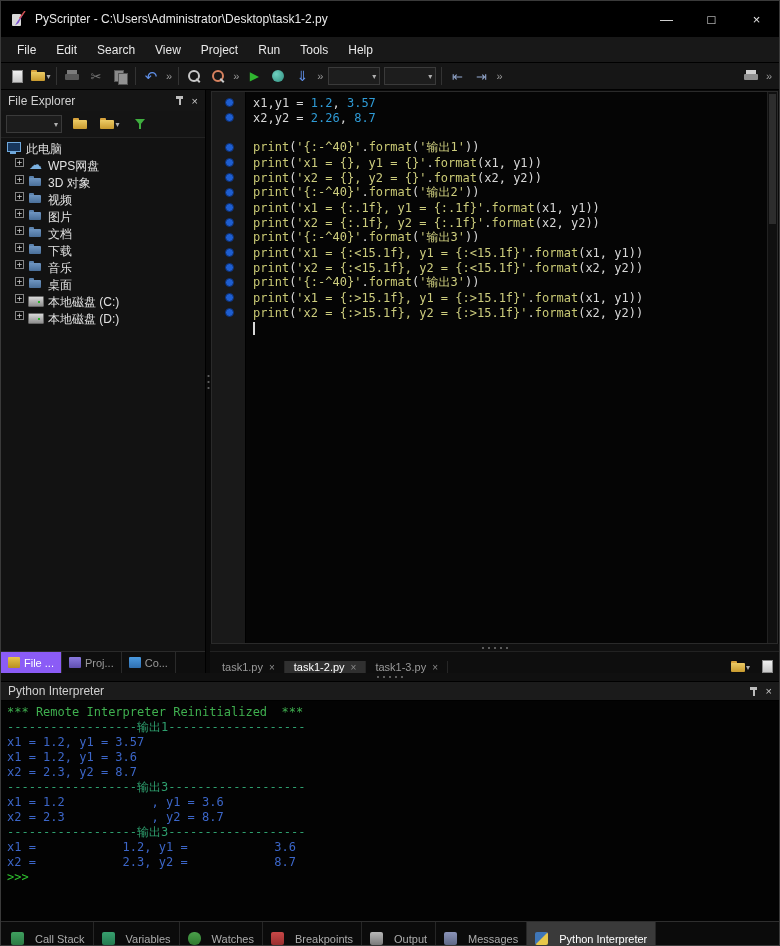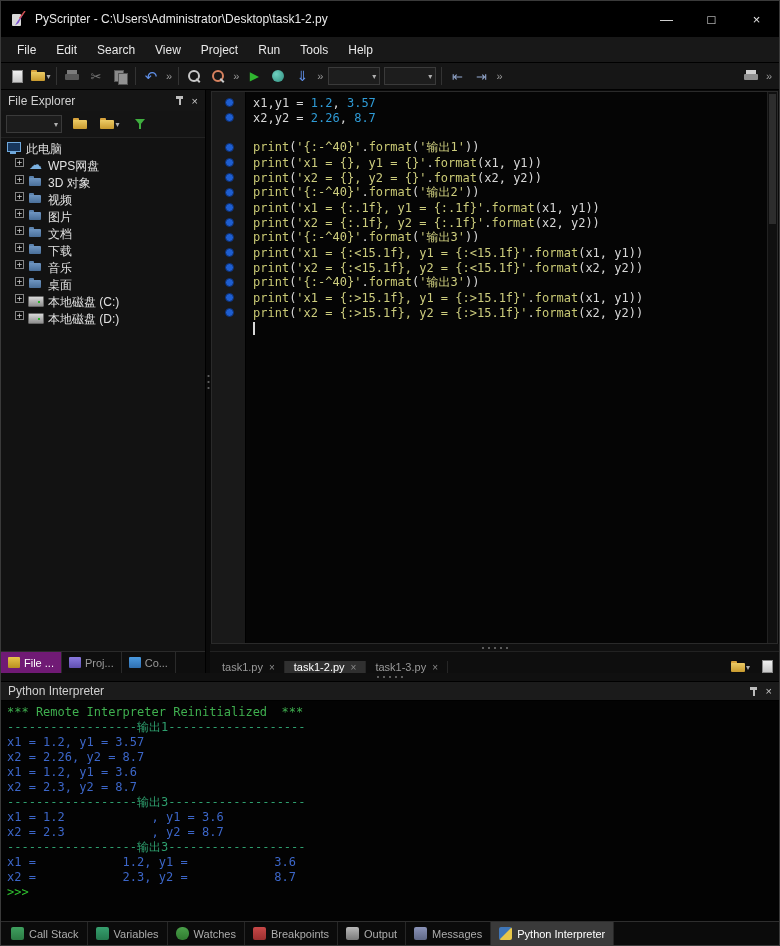--- a/index.html
+++ b/index.html
@@ -74,21 +74,21 @@
 .ti-cloud{color:#7ab0e0;font-size:13px;line-height:13px;text-align:center}
 .ti-folder::before{content:'';position:absolute;left:1px;top:1px;width:5px;height:3px;background:#5b82ad;border-radius:1px 1px 0 0}
 .ti-folder::after{content:'';position:absolute;left:1px;top:3px;width:12px;height:8px;background:linear-gradient(#6f96c2,#4a6f99);border-radius:1px}
 .ti-drive::before{content:'';position:absolute;left:0;top:2px;width:14px;height:9px;background:linear-gradient(#d8d8d8,#8f8f8f);border:1px solid #666;border-radius:1px}
 .ti-drive::after{content:'';position:absolute;right:3px;top:7px;width:2px;height:2px;background:#2fb52f}
 .tlabel{white-space:nowrap}
 
 
 .explorer-tabs{height:22px;background:#0e0e0e;display:flex;align-items:stretch;border-top:1px solid #2a2a2a;flex:none}
 .ex-tab{display:flex;align-items:center;gap:4px;padding:0 7px;font-size:11px;color:#9a9a9a;border-right:1px solid #2a2a2a}
-.ex-tab.active{background:#701a75;color:#fff}
+.ex-tab.active{background:#8b5cf6;color:#fff}
 .eti{width:12px;height:11px;flex:none;border-radius:1px}
 .et-file{background:linear-gradient(#e8c44a,#b89020)}
 .et-proj{background:linear-gradient(#8a7ae0,#5f4fb0)}
 .et-code{background:linear-gradient(#4a9ae0,#2f6fb0)}
 
 
 .vsplit{width:4px;background:#0a0a0a;display:flex;align-items:center;justify-content:center;flex:none}
 .vdots{width:3px;height:18px;background-image:radial-gradient(circle,#5c5c5c 1px,transparent 1.2px);background-size:3px 6px}
 
 
@@ -126,21 +126,21 @@
 .interp-header{height:20px;background:#1b1b1b;display:flex;align-items:center;padding:0 7px;color:#d0d0d0;font-size:12px;flex:none;border-top:1px solid #000;border-bottom:1px solid #000}
 .interp{flex:1;background:#030303;padding:4px 6px;overflow:hidden}
 .il{font-family:"DejaVu Sans Mono",monospace;font-size:12px;line-height:15px;white-space:pre}
 .il-sys{color:var(--interp-system,#3faf4f)}
 .il-sep{color:var(--interp-separator,#2e9f6e)}
 .il-val{color:var(--interp-output,#3c66c8)}
 .il-prompt{color:var(--interp-prompt,#2fc02f)}
 
 
 .bottom-bar{height:24px;background:#0b0b0b;border-top:1px solid #2e2e2e;display:flex;align-items:stretch;flex:none;padding-left:2px}
-.b-tab{display:flex;align-items:center;gap:5px;padding:0 8px;font-size:11px;color:#adadad;border-right:1px solid #262626}
+.b-tab{display:flex;align-items:flex-end;gap:11px;padding:0 8px;font-size:11px;color:#adadad;border-right:1px solid #262626}
 .b-tab.active{background:#3a3a3a;color:#fff}
 .bti{width:13px;height:13px;flex:none;border-radius:2px}
 .bt-callstack{background:linear-gradient(#3fa05f,#2c7a44)}
 .bt-variables{background:linear-gradient(#37a06f,#247a4f)}
 .bt-watches{background:linear-gradient(#4aa04a,#2f7a2f);border-radius:6px}
 .bt-breakpoints{background:linear-gradient(#c84848,#9a2f2f)}
 .bt-output{background:linear-gradient(#b8b8b8,#7a7a7a)}
 .bt-messages{background:linear-gradient(#8a93b8,#5f6886)}
 .bt-python{background:linear-gradient(135deg,#3f76b8 49%,#e8c84a 51%)}
 </style>
@@ -474,21 +474,20 @@
 
   <div class="interp-header">
     <span class="ph-title">Python Interpreter</span>
     <span class="pin"></span>
     <span class="hx">×</span>
   </div>
   <div class="interp">
       <div class="il il-sys">*** Remote Interpreter Reinitialized  ***</div>
       <div class="il il-sep">------------------输出1-------------------</div>
       <div class="il il-val">x1 = 1.2, y1 = 3.57</div>
-      <div class="il il-val">x2 = 2.26, y2 = 8.7</div>
       <div class="il il-val">x1 = 1.2, y1 = 3.6</div>
       <div class="il il-val">x2 = 2.3, y2 = 8.7</div>
       <div class="il il-sep">------------------输出3-------------------</div>
       <div class="il il-val">x1 = 1.2            , y1 = 3.6</div>
       <div class="il il-val">x2 = 2.3            , y2 = 8.7</div>
       <div class="il il-sep">------------------输出3-------------------</div>
       <div class="il il-val">x1 =            1.2, y1 =            3.6</div>
       <div class="il il-val">x2 =            2.3, y2 =            8.7</div>
       <div class="il il-prompt">&gt;&gt;&gt;</div>
     </div>

